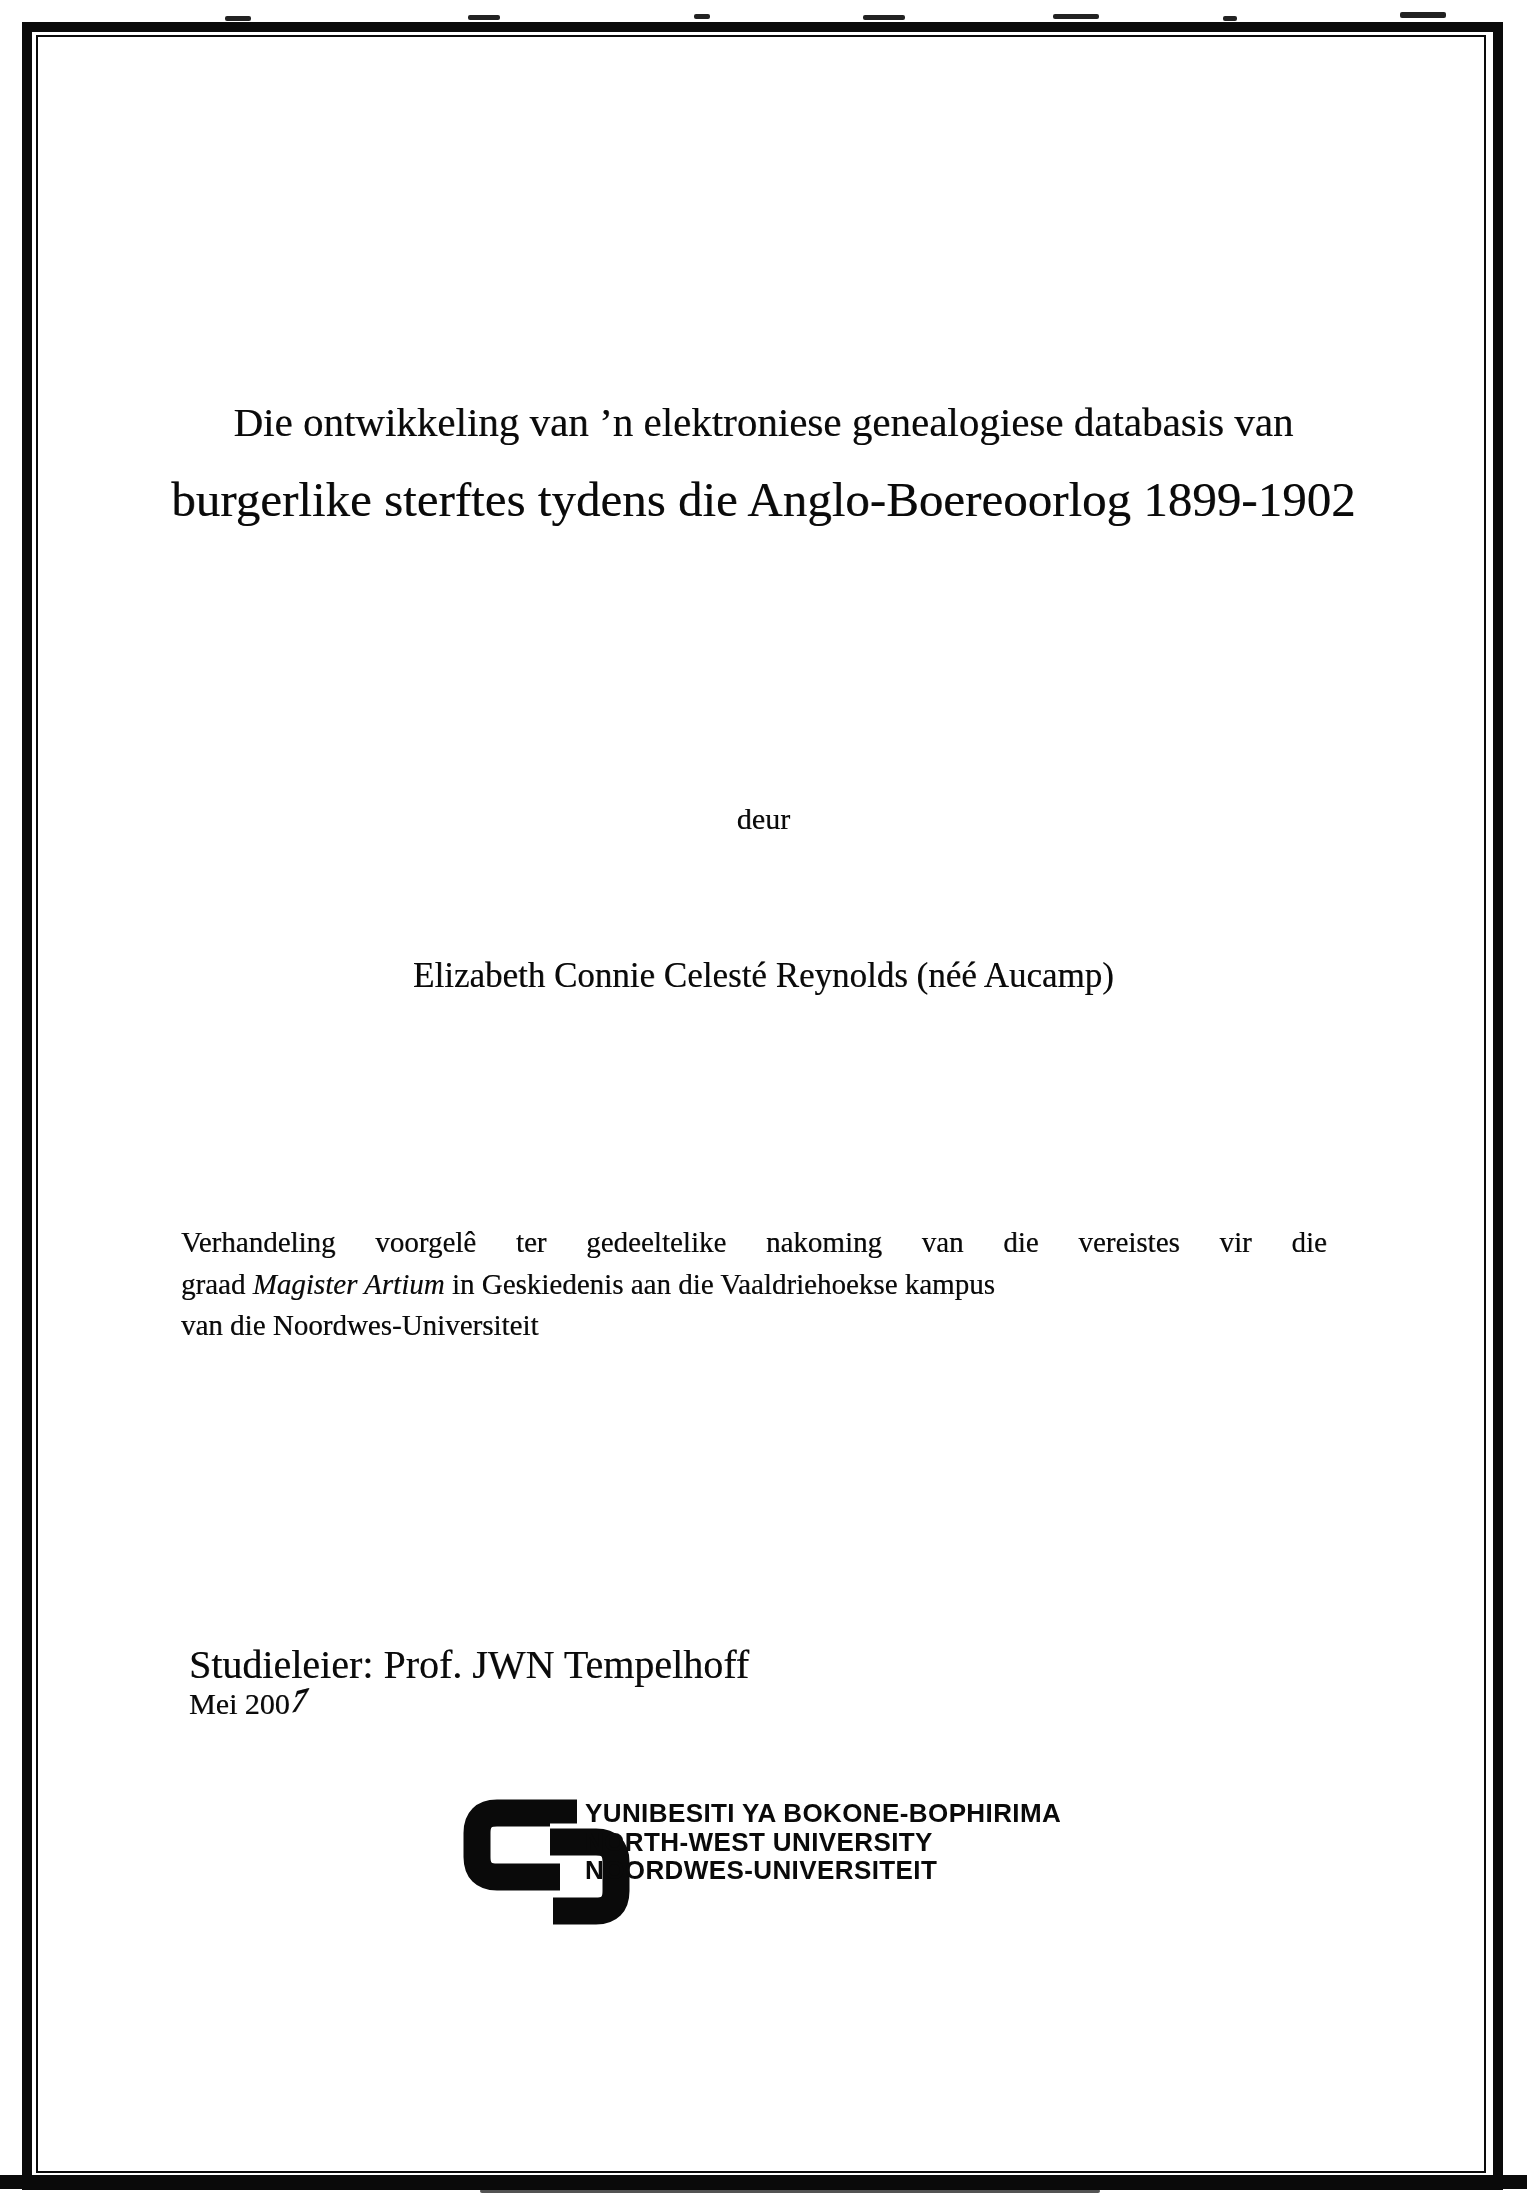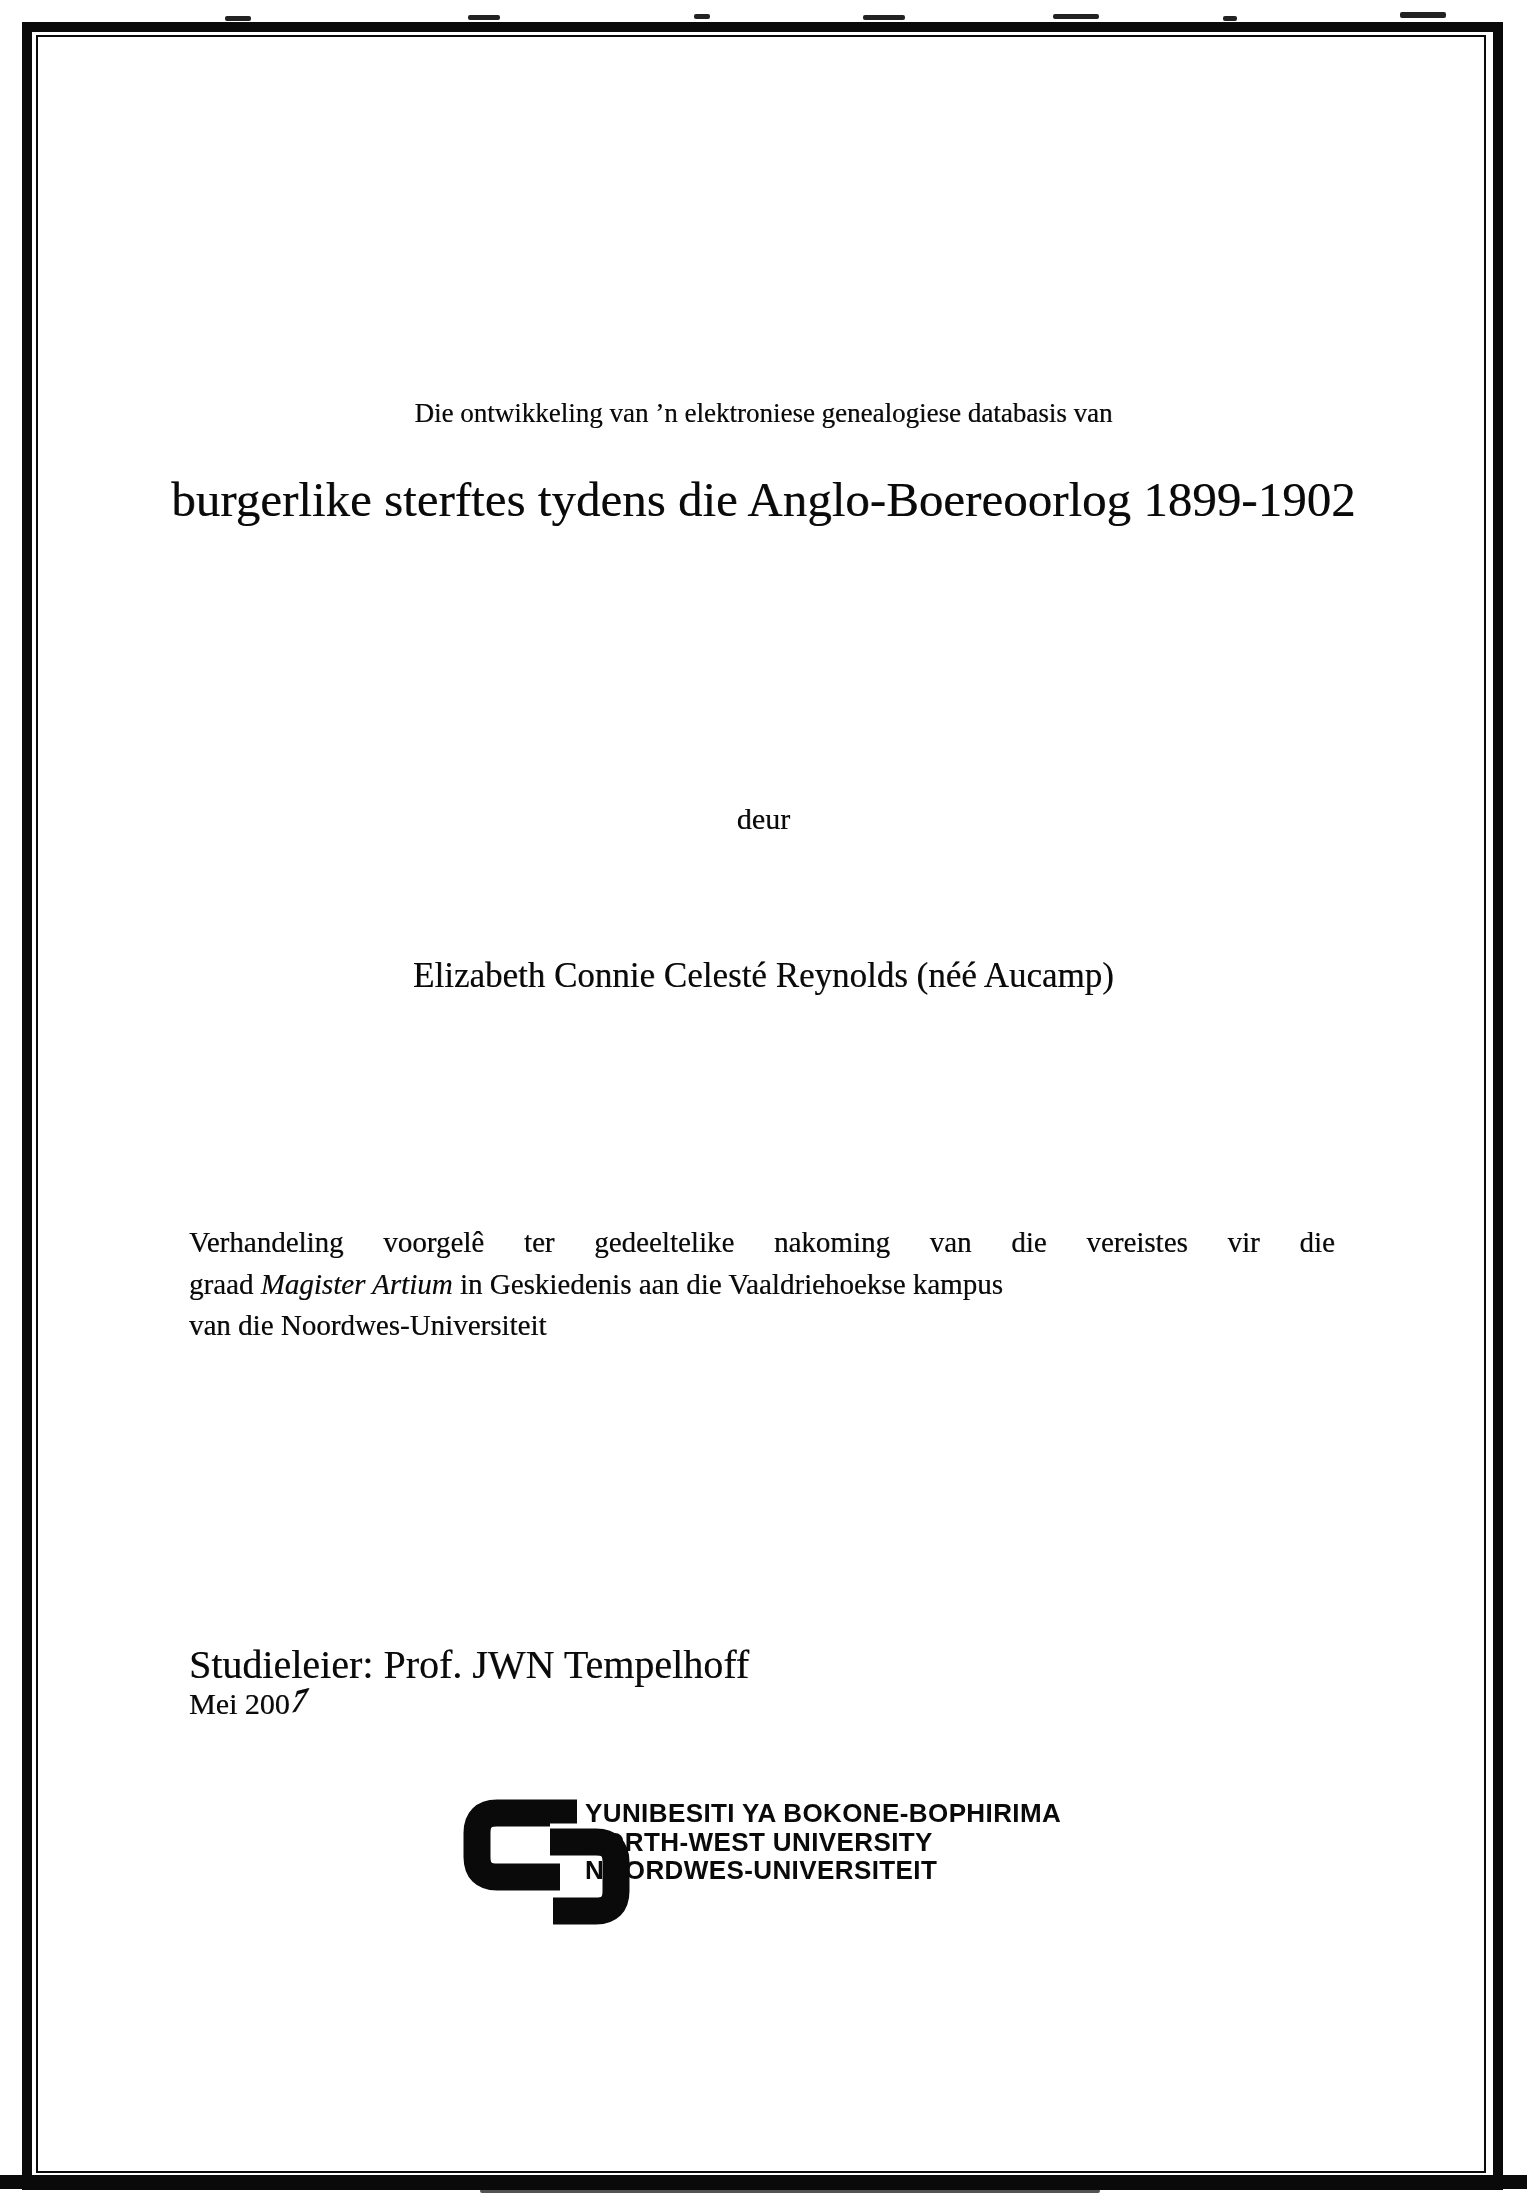--- a/index.html
+++ b/index.html
@@ -51,28 +51,28 @@
     font-family: "Liberation Serif", "DejaVu Serif", serif;
     color: var(--ink);
     text-shadow: 0.4px 0.2px 0 rgba(10,10,10,0.55);
     white-space: nowrap;
   }
   .centered {
     position: absolute;
     left: 40px; width: 1447px;
     text-align: center;
   }
-  .title-line1 { top: 398px; font-size: 27px; font-family: Liberation Serif, serif; }
+  .title-line1 { top: 398px; font-size: 41px; font-family: Liberation Serif, serif; }
   .title-line2 { top: 471px; font-size: 49px; }
   .byline      { top: 802px; font-size: 30px; }
   .author      { top: 956px; font-size: 35px; }
 
   .submission {
     position: absolute;
-    left: 189px; top: 1222px;
+    left: 181px; top: 1222px;
     width: 1146px;
     font-size: 29px;
     line-height: 41.5px;
     white-space: normal;
   }
   .submission .line-justify {
     text-align: justify;
     text-align-last: justify;
     white-space: nowrap;
     display: flex;

